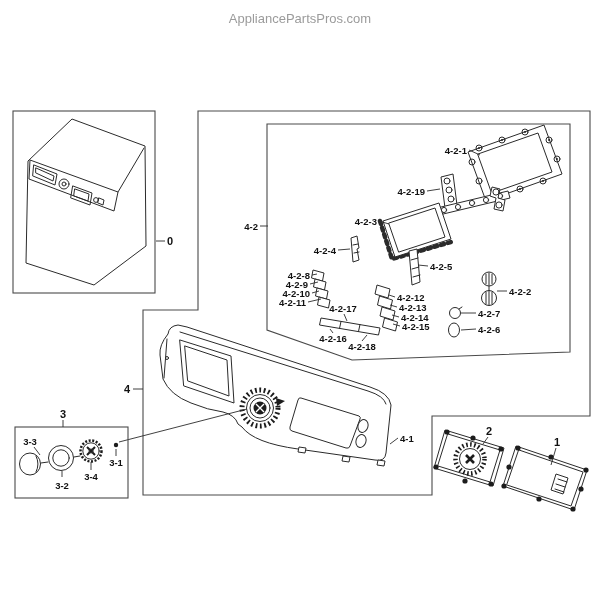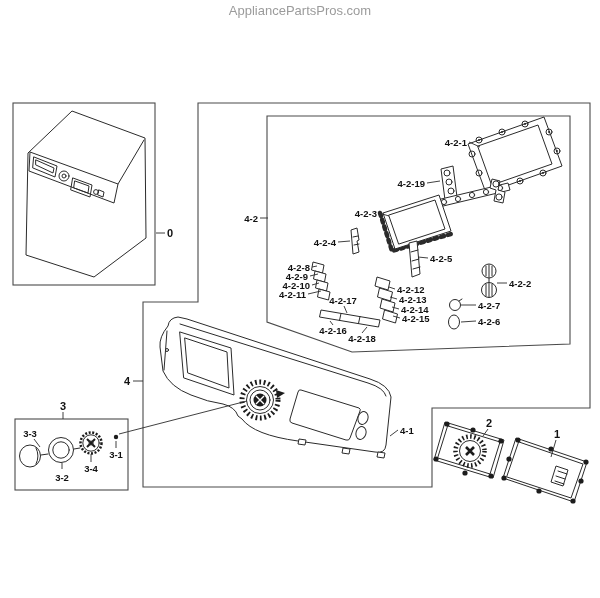--- a/index.html
+++ b/index.html
@@ -1,16 +1,16 @@
 <!DOCTYPE html>
 <html><head>
 <meta charset="utf-8">
 <style>
   html,body{margin:0;padding:0;background:#fff;}
-  .stage{position:relative;width:600px;height:558px;background:#fff;overflow:hidden;}
+  .stage{position:relative;width:600px;height:558px;background:#fff;overflow:hidden;margin-top:8px;}
   svg{display:block;}
   .ln{stroke:#2b2b2b;stroke-width:1;fill:none;stroke-linejoin:round;stroke-linecap:round;}
   .fw{stroke:#2b2b2b;stroke-width:1;fill:#fff;stroke-linejoin:round;}
   .fb{fill:#1c1c1c;stroke:none;}
   .box{stroke:#4a4a4a;stroke-width:1.1;fill:none;}
   .ldr{stroke:#2b2b2b;stroke-width:0.9;fill:none;}
   .lbl{font-family:"Liberation Sans",sans-serif;font-size:9.5px;font-weight:bold;fill:#111;}
   .lbl-lg{font-family:"Liberation Sans",sans-serif;font-size:11px;font-weight:bold;fill:#111;}
   .wm{font-family:"Liberation Sans",sans-serif;font-size:13px;fill:#9b9b9b;}
 </style>

